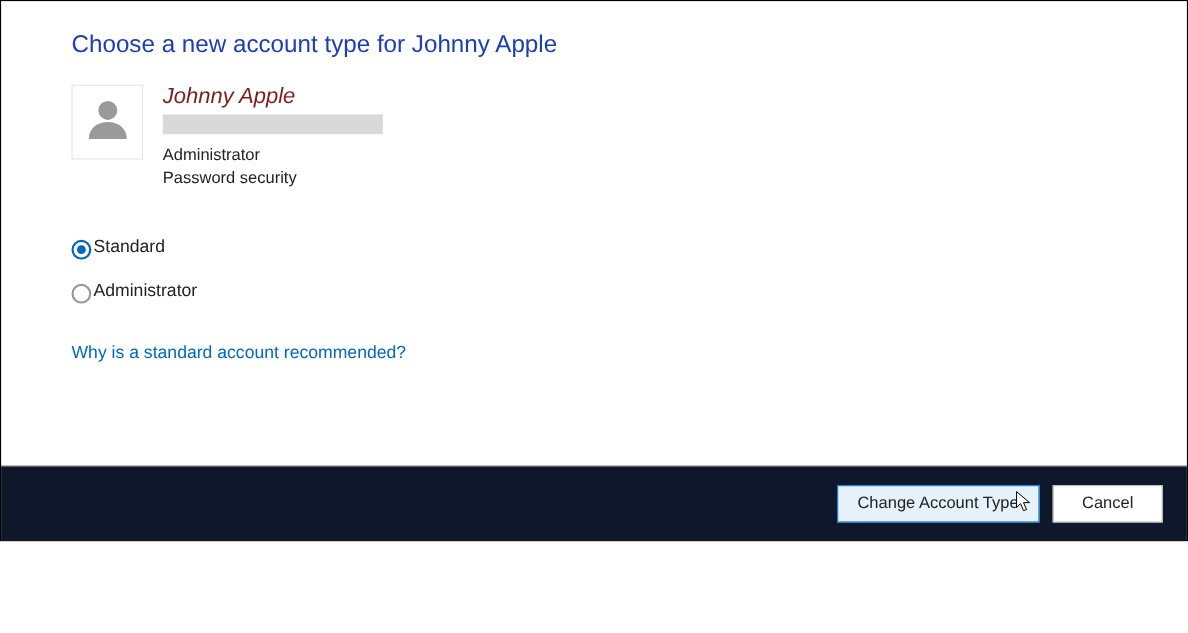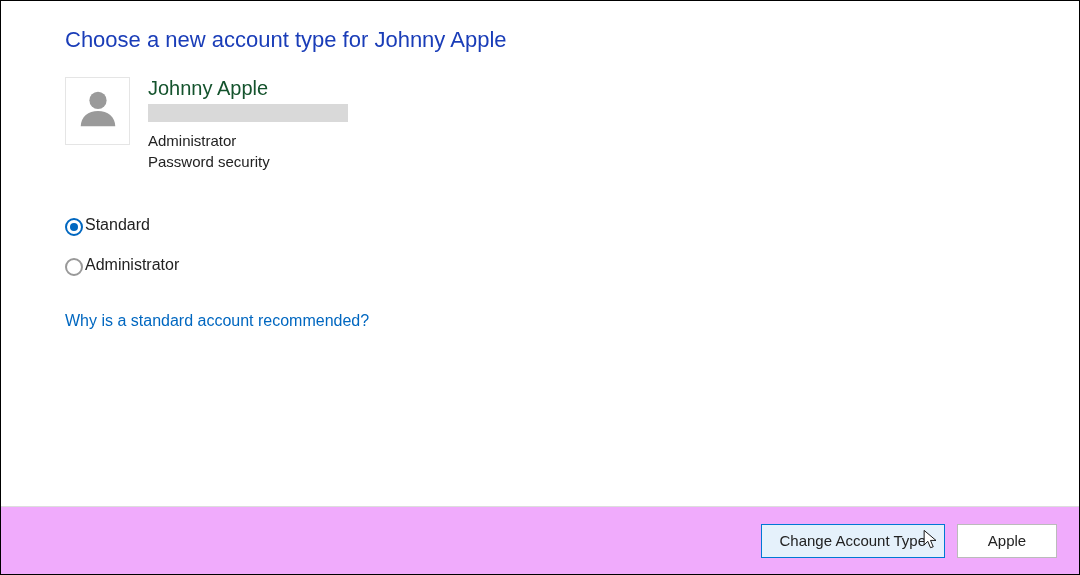--- a/index.html
+++ b/index.html
@@ -1,32 +1,32 @@
 <!DOCTYPE html>
 <html><head>
 <meta charset="utf-8">
 <style>
   * { box-sizing: border-box; margin: 0; padding: 0; }
   html, body { width: 1080px; height: 575px; font-family: "Segoe UI", Arial, sans-serif; background: #fff; }
   .window {
-    width: 1080px; height: 575px; border: 1px solid #000; position: relative; background: #fff;
+    width: 1080px; height: 492px; border: 1px solid #000; position: relative; background: #fff;
   }
   .content {
     padding: 26px 64px 0 64px;
   }
   h1.title {
     color: #1a3db8; font-weight: 400; font-size: 22px; margin-bottom: 24px;
   }
   .user-block { display: flex; gap: 18px; margin-bottom: 44px; }
   .avatar {
     width: 65px; height: 68px; border: 1px solid #e5e5e5; display: flex; align-items: center; justify-content: center;
   }
   .avatar svg { width: 46px; height: 46px; }
   .user-info { padding-top: 0px; }
-  .user-name { font-size: 20px; color: #14532d; margin-bottom: 4px; }
+  .user-name { font-size: 20px; color: #7f1d1d; margin-bottom: 4px; font-style: italic; }
   .redacted {
     width: 200px; height: 18px; background: #d9d9d9; margin-bottom: 8px;
   }
   .user-role, .user-protect { font-size: 15px; color: #222; line-height: 1.4; }
   .options { margin-bottom: 20px; }
   .option { display: flex; gap: 2px; margin-bottom: 20px; align-items: flex-start; }
   .radio {
     width: 18px; height: 18px; border: 2px solid #999; border-radius: 50%; flex: 0 0 18px;
     margin-top: 2px; position: relative; background: #fff;
   }
@@ -35,21 +35,21 @@
     content: ""; position: absolute; left: 3px; top: 3px; width: 8px; height: 8px; border-radius: 50%; background: #0067c0;
   }
   .option-body { flex: 1; }
   .option-label { font-size: 16px; color: #222; margin-bottom: 2px; }
   .option-desc { font-size: 15.5px; color: #222; line-height: 1.45; max-width: 880px; }
   .help-link {
     color: #0067c0; font-size: 16px; cursor: pointer; display: inline-block; margin-top: 16px;
   }
   .footer {
     position: absolute; bottom: 0; left: 0; right: 0; height: 68px;
-    border-top: 1px solid #ddd; background: #f0abfc;
+    border-top: 1px solid #ddd; background: #0f172a;
     display: flex; justify-content: flex-end; align-items: center; gap: 12px; padding-right: 22px;
   }
   .btn {
     min-width: 100px; height: 34px; padding: 0 18px; font-size: 15px; color: #222;
     background: #fff; border: 1px solid #bbb; cursor: pointer; display: flex; align-items: center; justify-content: center;
     position: relative;
   }
   .btn.primary {
     background: #e5f1fb; border: 1px solid #0078d4;
   }
@@ -103,16 +103,16 @@
   <div class="footer">
     <button class="btn primary">
       <span>Change Account Type</span>
       <span class="cursor">
         <svg viewBox="0 0 16 22">
             <path d="M1 1 L1 17 L5 13 L8 20 L11 19 L8 12 L14 12 Z" fill="#fff" stroke="#000" stroke-width="1"></path>
           </svg>
       </span>
     </button>
     <button class="btn">
-      <span>Apple</span>
+      <span>Cancel</span>
     </button>
   </div>
 </div>
 
 </body></html>

